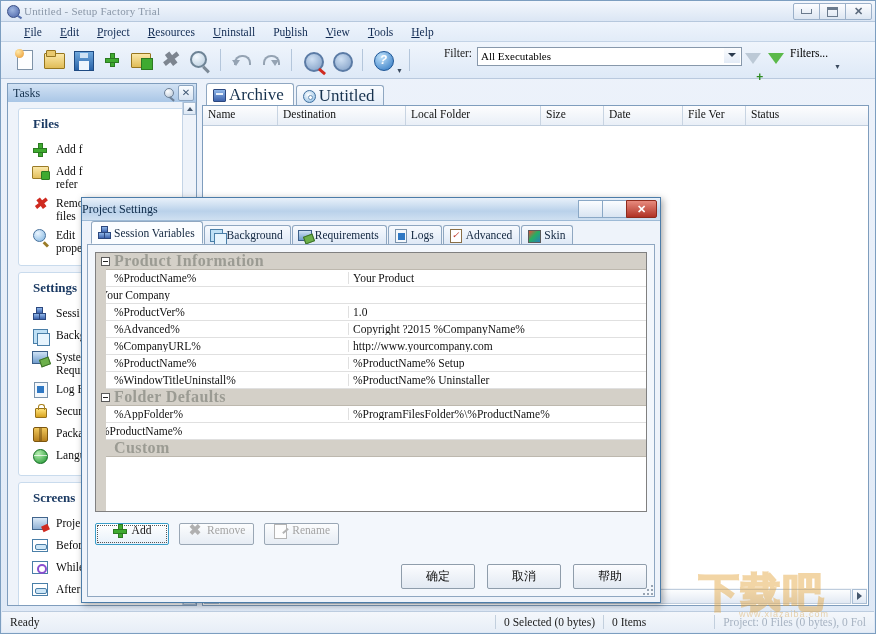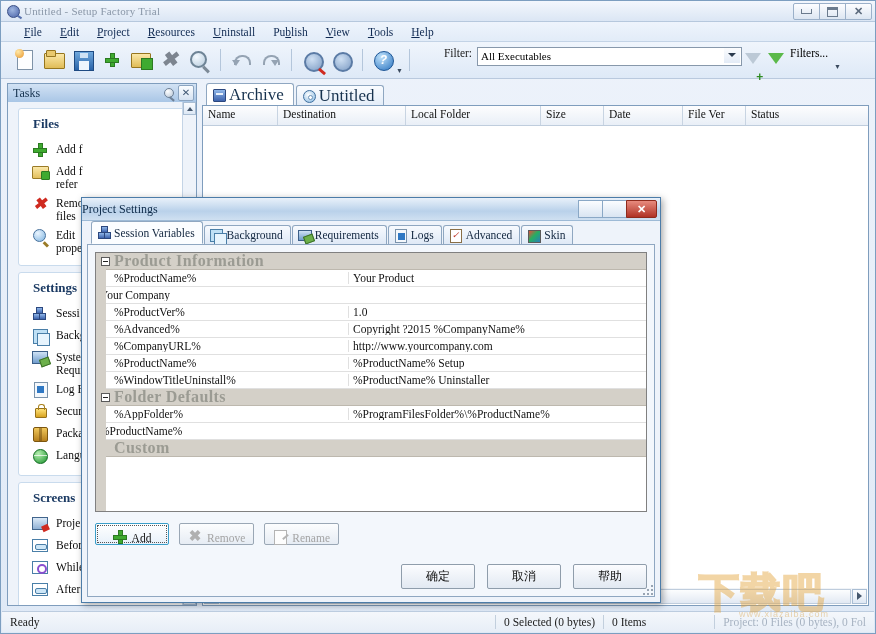--- a/index.html
+++ b/index.html
@@ -252,21 +252,21 @@
   .grow .catname{font-family:"Liberation Serif",serif;font-size:16px;
         color:#9b9b93;font-weight:bold;letter-spacing:.4px;}
   .grow .nm{width:253px;flex:0 0 253px;padding-left:18px;box-sizing:border-box;
         font-family:"Liberation Serif",serif;font-size:11.5px;color:#111;
         border-right:1px solid #e0e0e0;overflow:hidden;white-space:nowrap;}
   .grow .vl{flex:1;padding-left:4px;font-family:"Liberation Serif",serif;
         font-size:11.5px;color:#111;overflow:hidden;white-space:nowrap;}
   .gutter{position:absolute;left:0;top:0;width:10px;bottom:0;background:#d4d0c8;}
 
   .dbtns{position:absolute;left:7px;top:278px;display:flex;gap:10px;}
-  .dbtn{height:22px;min-width:74px;display:flex;align-items:flex-end;justify-content:center;
+  .dbtn{height:22px;min-width:74px;display:flex;align-items:flex-start;justify-content:center;
         border:1px solid #9aa7b5;background:linear-gradient(#fcfdfe,#e6ecf4);
         font-family:"Liberation Serif",serif;font-size:11.5px;color:#111;
         border-radius:2px;padding:0 8px;gap:5px;box-sizing:border-box;}
   .dbtn.focus{border:1px solid #3a9ec9;outline:1px dotted #555;outline-offset:-3px;
         background:linear-gradient(#ffffff,#e8f1fa);}
   .dbtn.dis{color:#a4a4a4;}
   .dbtn .bi{width:14px;height:14px;position:relative;flex:0 0 14px;}
   .bi-plus:before,.bi-plus:after{content:"";position:absolute;background:#3faa30;
         border:1px solid #2c7a22;box-sizing:border-box;}
   .bi-plus:before{left:5px;top:0;width:5px;height:14px;}

